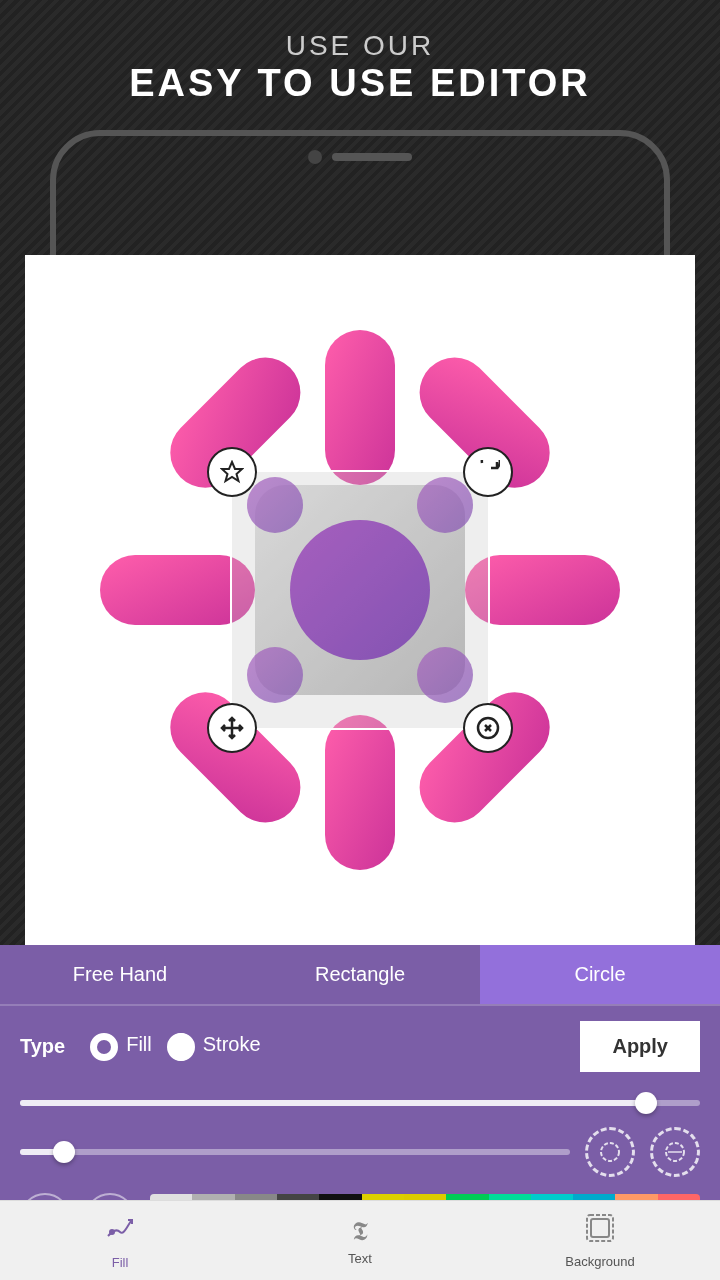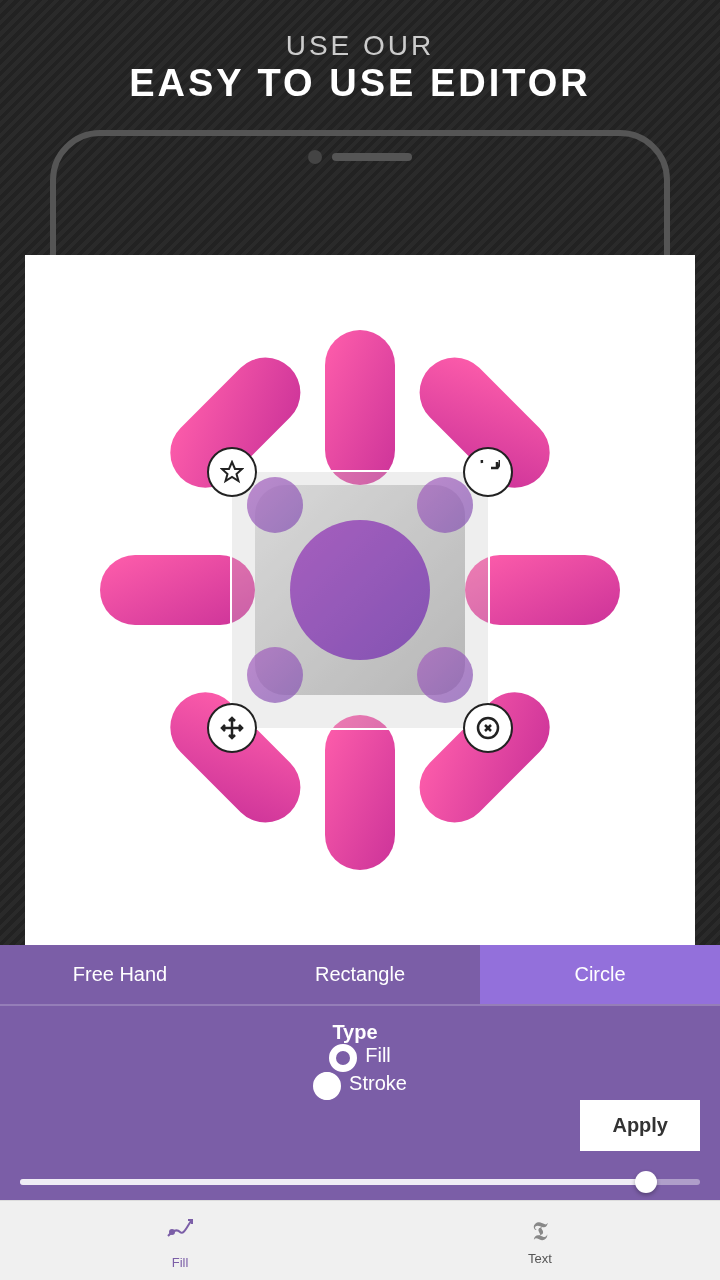--- a/index.html
+++ b/index.html
@@ -164,21 +164,21 @@
       background: #9370db;
       color: #fff;
       border-bottom: none;
     }
 
     
     .type-row {
       display: flex;
       align-items: center;
       padding: 15px 20px;
-      flex-direction: column;
+      gap: 15px;
     }
     .type-label {
       color: #fff;
       font-size: 20px;
       font-weight: bold;
       margin-right: 10px;
     }
     .radio-option {
       display: flex;
       align-items: flex-start;
@@ -524,14 +524,23 @@
           <path d="M24 8 L28 8 L28 12" fill="none"></path>
           <circle cx="8" cy="20" r="3" fill="#7b5ea7" stroke="none"></circle>
         </svg>
       </div>
       <span class="nav-label" style="color:#7b5ea7">Fill</span>
     </div>
     <div class="nav-item">
       <div class="nav-icon" style="font-size:26px;color:#888;">𝕿</div>
       <span class="nav-label">Text</span>
     </div>
+    <div class="nav-item">
+      <div class="nav-icon">
+        <svg width="30" height="30" viewBox="0 0 30 30" fill="none" stroke="#888" stroke-width="2">
+          <rect x="2" y="2" width="26" height="26" rx="3" stroke-dasharray="4 2"></rect>
+          <rect x="6" y="6" width="18" height="18" rx="2"></rect>
+        </svg>
+      </div>
+      <span class="nav-label">Background</span>
+    </div>
   </div>
 </div>
 
 </body></html>

